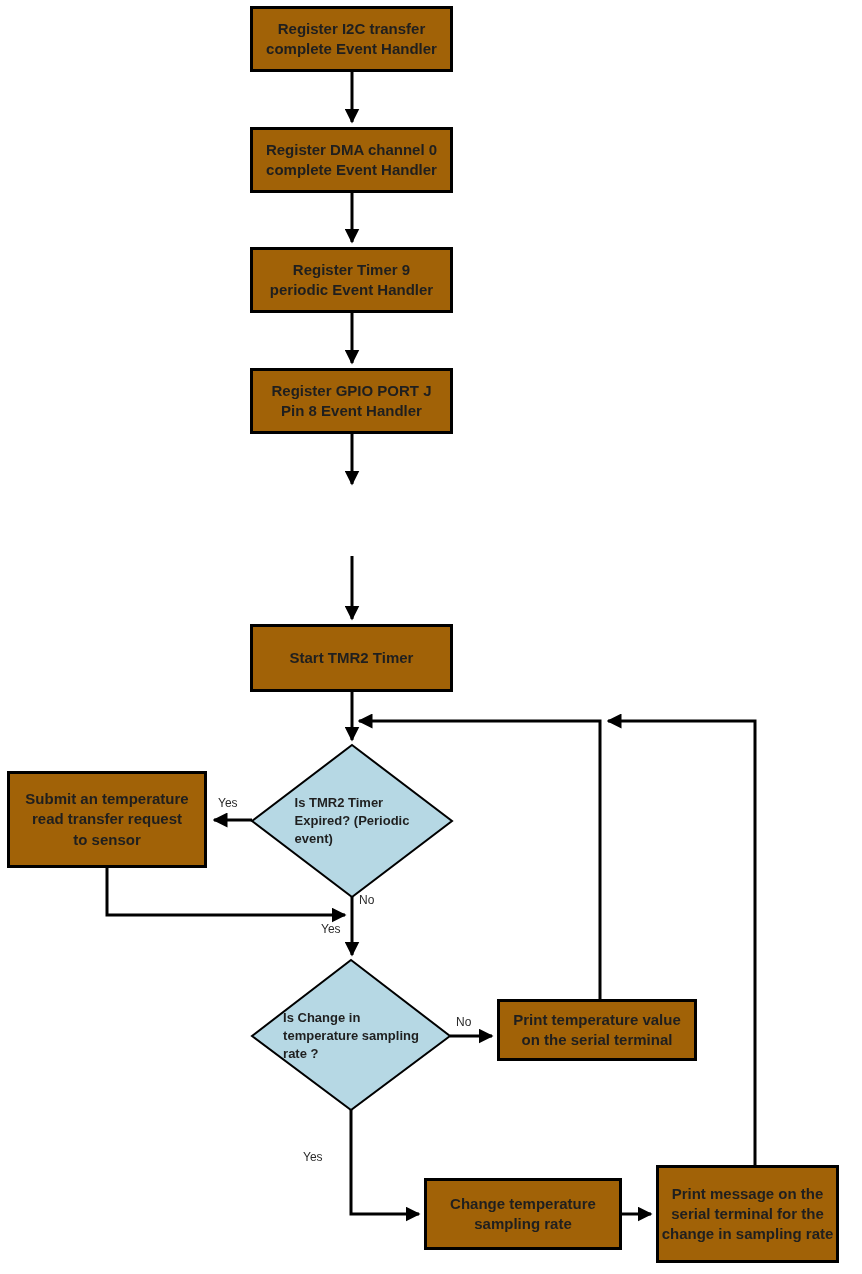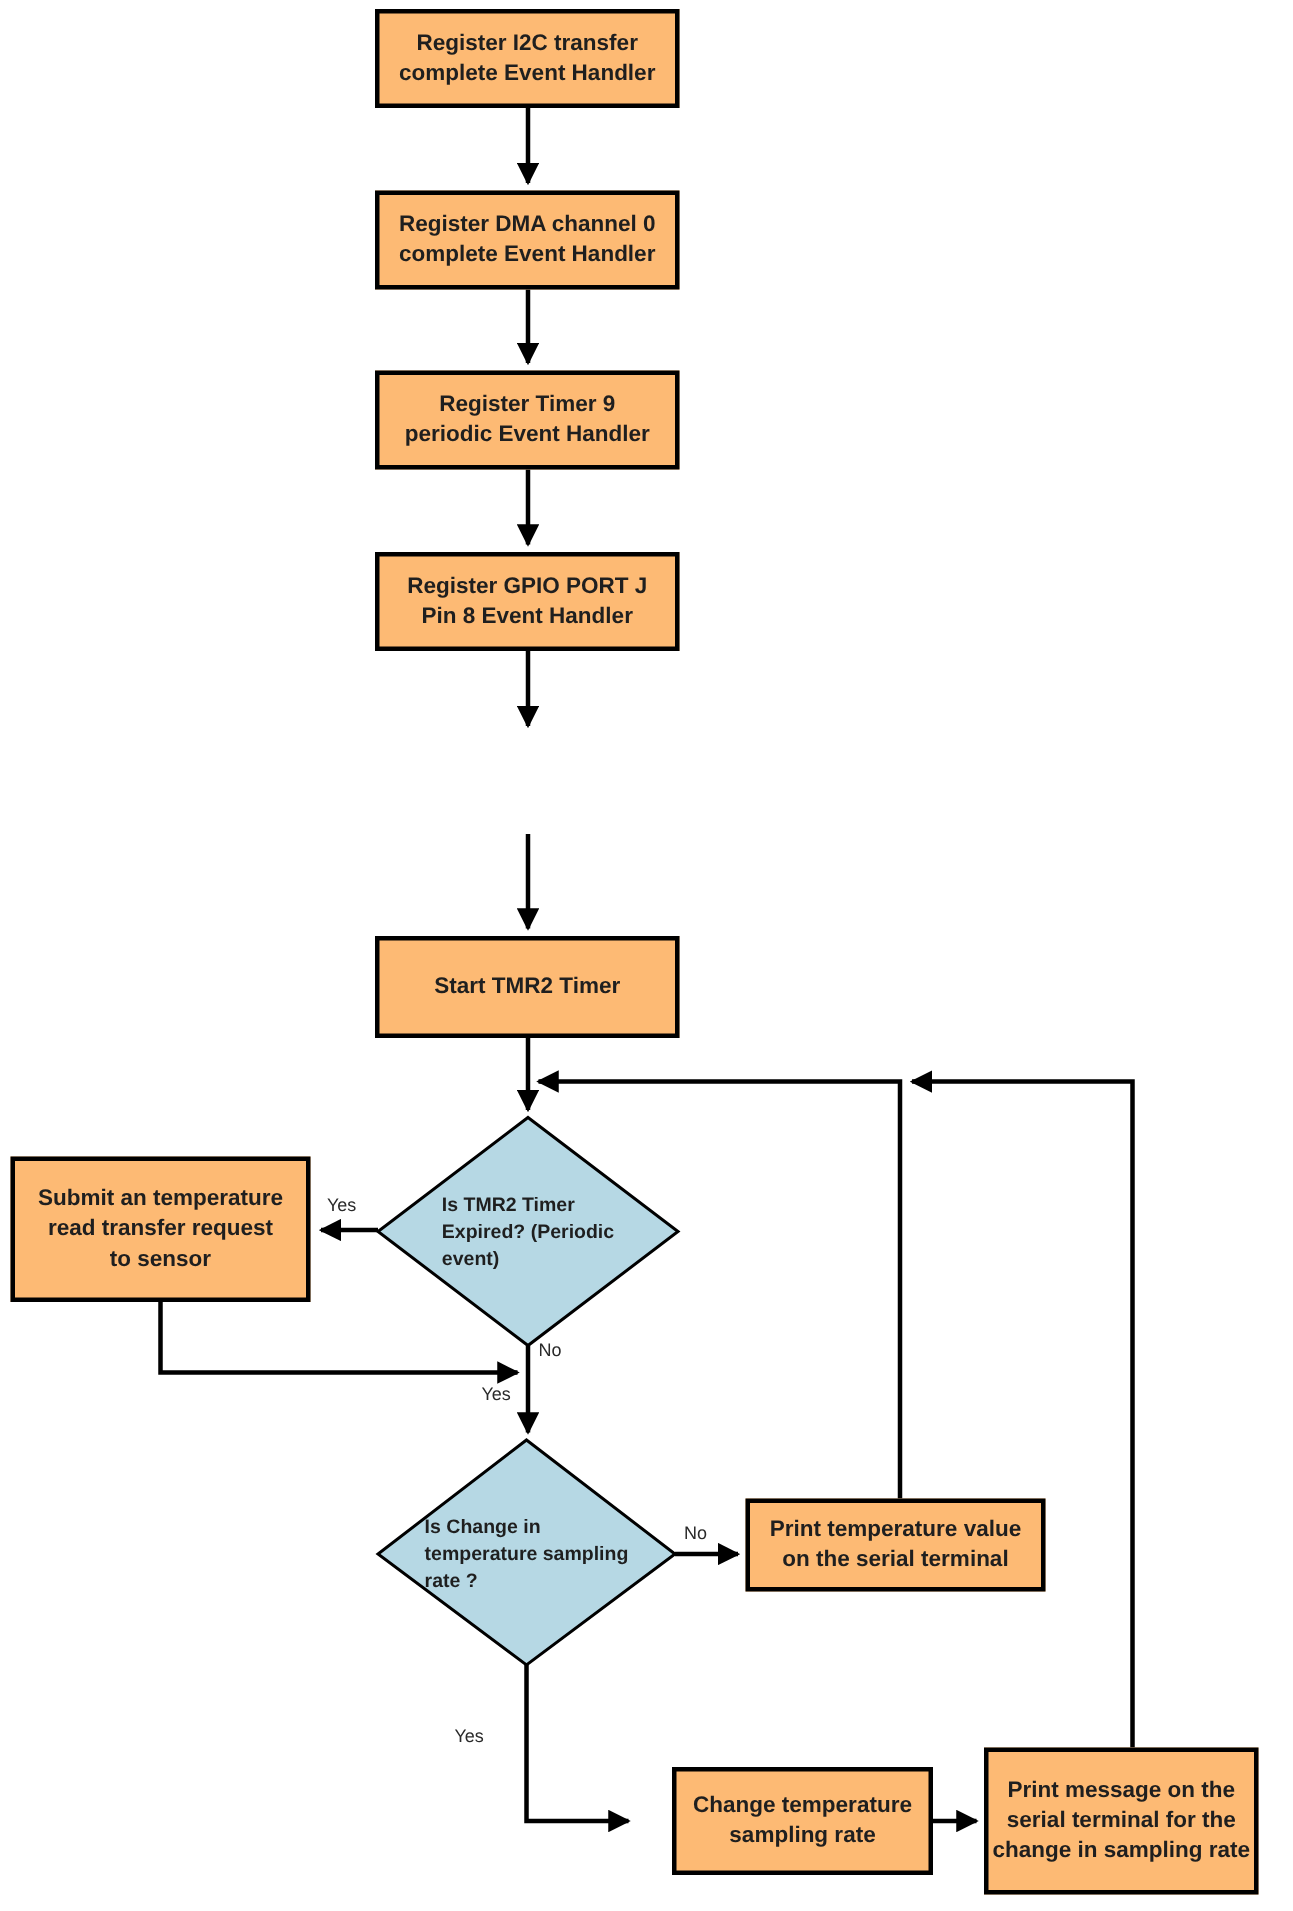--- a/index.html
+++ b/index.html
@@ -3,21 +3,21 @@
 <meta charset="utf-8">
 <style>
   html,body{margin:0;padding:0;background:#ffffff;}
   .canvas{
     position:relative;width:862px;height:1274px;background:#ffffff;
     font-family:"Liberation Sans",sans-serif;overflow:hidden;
   }
   svg.wires{position:absolute;left:0;top:0;width:862px;height:1274px;}
   .node{
     position:absolute;display:flex;align-items:center;justify-content:center;
-    background:#fdba74;border:3px solid #000000;box-sizing:border-box;
+    background:#a16207;border:3px solid #000000;box-sizing:border-box;
     text-align:center;color:#1f1f1f;font-weight:bold;font-size:15px;
     line-height:1.35;white-space:pre-line;
   }
   .dtext{
     position:absolute;display:flex;align-items:center;justify-content:center;
     color:#1f1f1f;font-weight:bold;font-size:13px;
     line-height:1.4;white-space:pre-line;background:transparent;
   }
   .elabel{
     position:absolute;color:#2a2a2a;font-size:12px;font-weight:normal;
@@ -78,21 +78,21 @@
 
   <div class="node" style="left:250px;top:624px;width:203px;height:68px;">Start TMR2 Timer</div>
 
   <div class="node" style="left:7px;top:771px;width:200px;height:97px;">Submit an temperature
 read transfer request
 to sensor</div>
 
   <div class="node" style="left:497px;top:999px;width:200px;height:62px;">Print temperature value
 on the serial terminal</div>
 
-  <div class="node" style="left:448px;top:1178px;width:174px;height:72px;">Change temperature
+  <div class="node" style="left:424px;top:1178px;width:198px;height:72px;">Change temperature
 sampling rate</div>
 
   <div class="node" style="left:656px;top:1165px;width:183px;height:98px;">Print message on the
 serial terminal for the
 change in sampling rate</div>
 
   <div class="dtext" style="left:277px;top:771px;width:150px;height:100px;">Is TMR2 Timer
 Expired? (Periodic
 event)</div>
 

